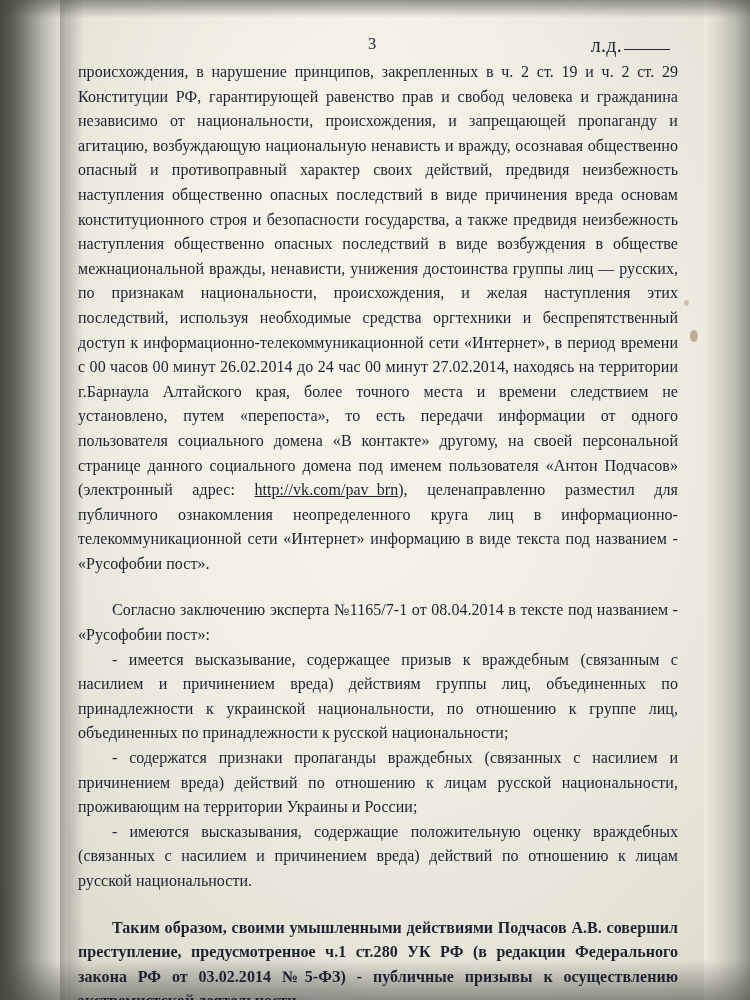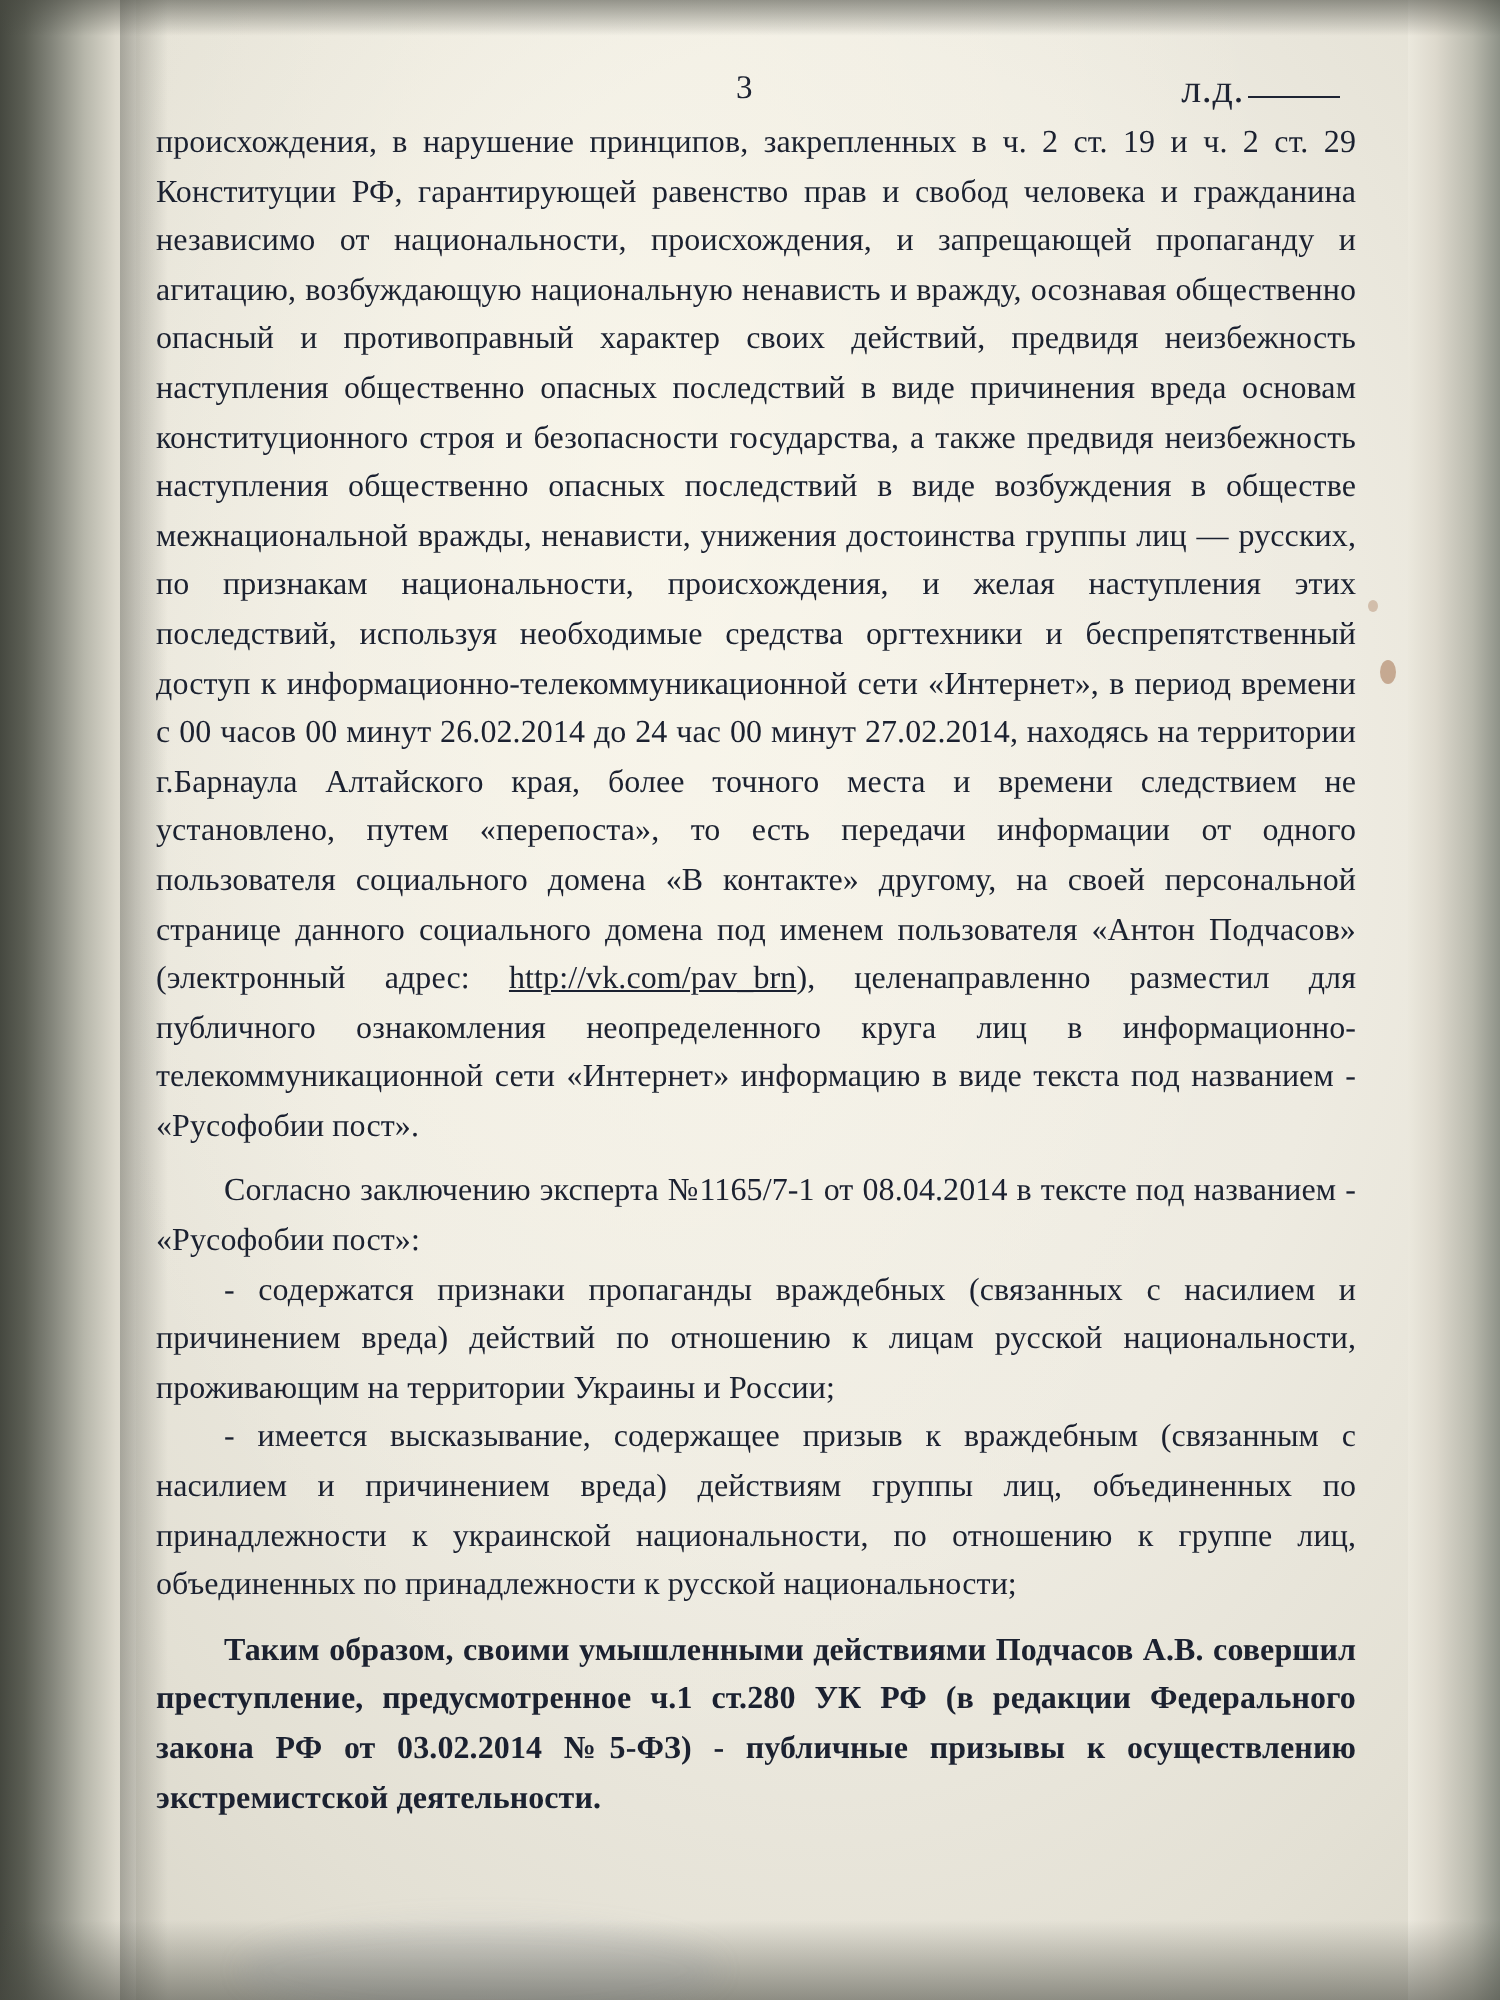--- a/index.html
+++ b/index.html
@@ -110,21 +110,21 @@
   p {
     margin: 0;
     font-size: 16px;
     line-height: 24.6px;
     text-align: justify;
     text-justify: inter-word;
     color: #1b2130;
     letter-spacing: .05px;
   }
   p.indent { text-indent: 34px; }
-  p.gap { margin-top: 8px; }
+  p.gap { margin-top: 22px; }
   p.bold { font-weight: bold; }
   .link {
     text-decoration: underline;
     color: #1b2130;
   }
 
   
   .ghost {
     position: absolute;
     color: rgba(80,95,120,.30);
@@ -158,25 +158,26 @@
 
     <div id="header-line">
       <span id="page-number">3</span>
       <span id="case-label"><span>л.д.</span><span class="rule"></span></span>
     </div>
 
     <p><span>происхождения, в нарушение принципов, закрепленных в ч. 2 ст. 19 и ч. 2 ст. 29 Конституции РФ, гарантирующей равенство прав и свобод человека и гражданина независимо от национальности, происхождения, и запрещающей пропаганду и агитацию, возбуждающую национальную ненависть и вражду, осознавая общественно опасный и противоправный характер своих действий, предвидя неизбежность наступления общественно опасных последствий в виде причинения вреда основам конституционного строя и безопасности государства, а также предвидя неизбежность наступления общественно опасных последствий в виде возбуждения в обществе межнациональной вражды, ненависти, унижения достоинства группы лиц — русских, по признакам национальности, происхождения, и желая наступления этих последствий, используя необходимые средства оргтехники и беспрепятственный доступ к информационно-телекоммуникационной сети «Интернет», в период времени с 00 часов 00 минут 26.02.2014 до 24 час 00 минут 27.02.2014, находясь на территории г.Барнаула Алтайского края, более точного места и времени следствием не установлено, путем «перепоста», то есть передачи информации от одного пользователя социального домена «В контакте» другому, на своей персональной странице данного социального домена под именем пользователя «Антон Подчасов» (электронный адрес: </span><span class="link">http://vk.com/pav_brn</span><span>), целенаправленно разместил для публичного ознакомления неопределенного круга лиц в информационно-телекоммуникационной сети «Интернет» информацию в виде текста под названием - «Русофобии пост».</span></p>
 
     <p class="indent gap">Согласно заключению эксперта №1165/7-1 от 08.04.2014 в тексте под названием - «Русофобии пост»:</p>
 
+    <p class="indent">- имеется высказывание, содержащее призыв к враждебным (связанным с насилием и причинением вреда) действиям группы лиц, объединенных по принадлежности к украинской национальности, по отношению к группе лиц, объединенных по принадлежности к русской национальности;</p>
+
     <p class="indent">- содержатся признаки пропаганды враждебных (связанных с насилием и причинением вреда) действий по отношению к лицам русской национальности, проживающим на территории Украины и России;</p>
 
-    <p class="indent">- имеется высказывание, содержащее призыв к враждебным (связанным с насилием и причинением вреда) действиям группы лиц, объединенных по принадлежности к украинской национальности, по отношению к группе лиц, объединенных по принадлежности к русской национальности;</p>
 
-
+    <p class="indent">- имеются высказывания, содержащие положительную оценку враждебных (связанных с насилием и причинением вреда) действий по отношению к лицам русской национальности.</p>
 
     <p class="indent bold gap">Таким образом, своими умышленными действиями Подчасов А.В. совершил преступление, предусмотренное ч.1 ст.280 УК РФ (в редакции Федерального закона РФ от 03.02.2014 №5-ФЗ) - публичные призывы к осуществлению экстремистской деятельности.</p>
 
   </div>
 
   <div class="ghost g1"></div>
   <div class="ghost g2"></div>
   <div class="ghost g3"></div>
   <div class="ghost g4"></div>
   <div class="ghost g5"></div>

